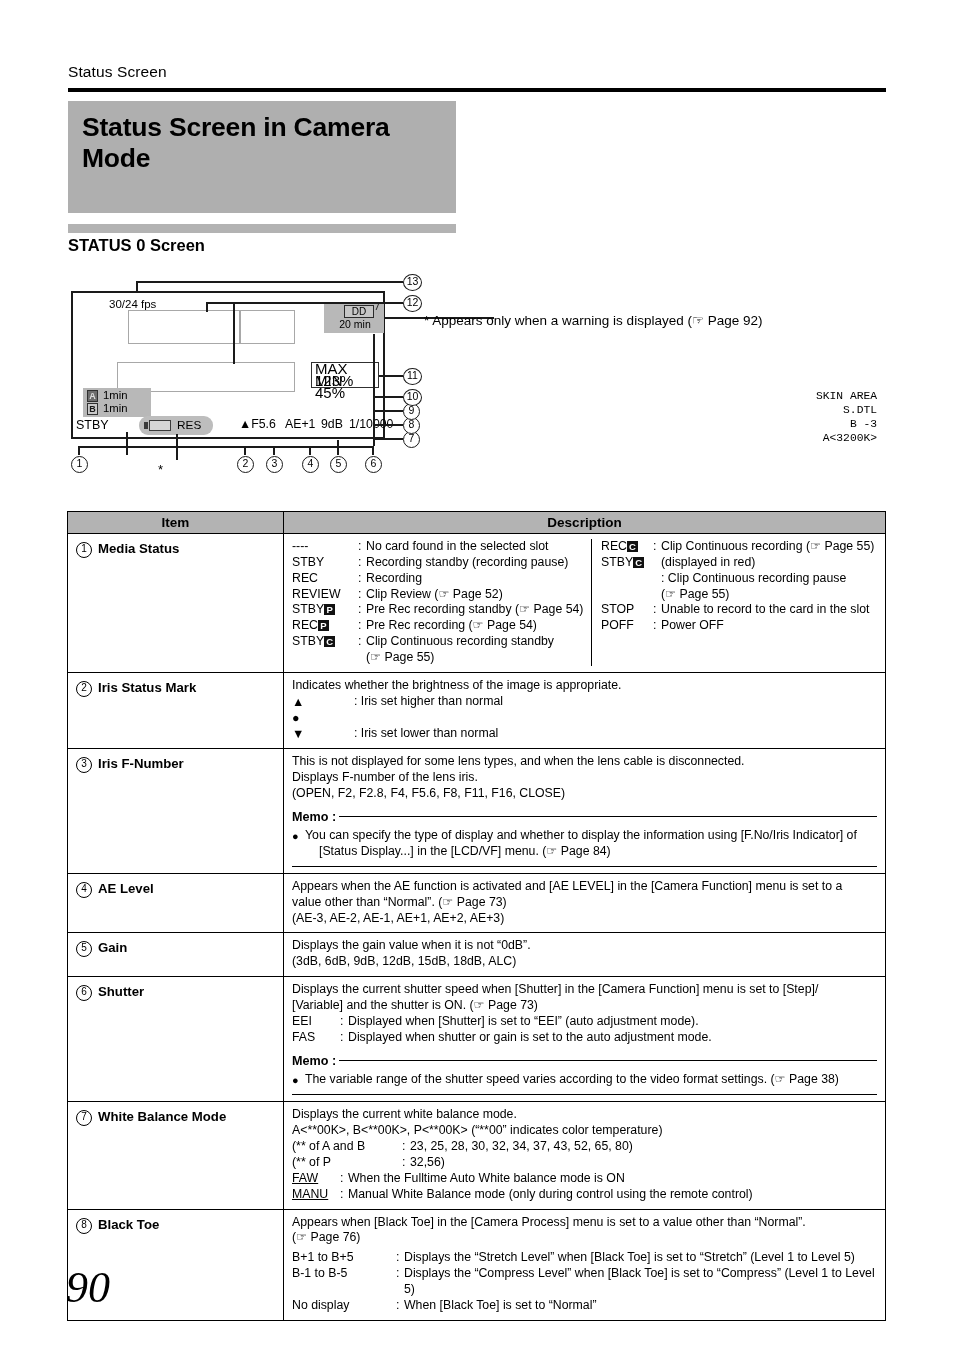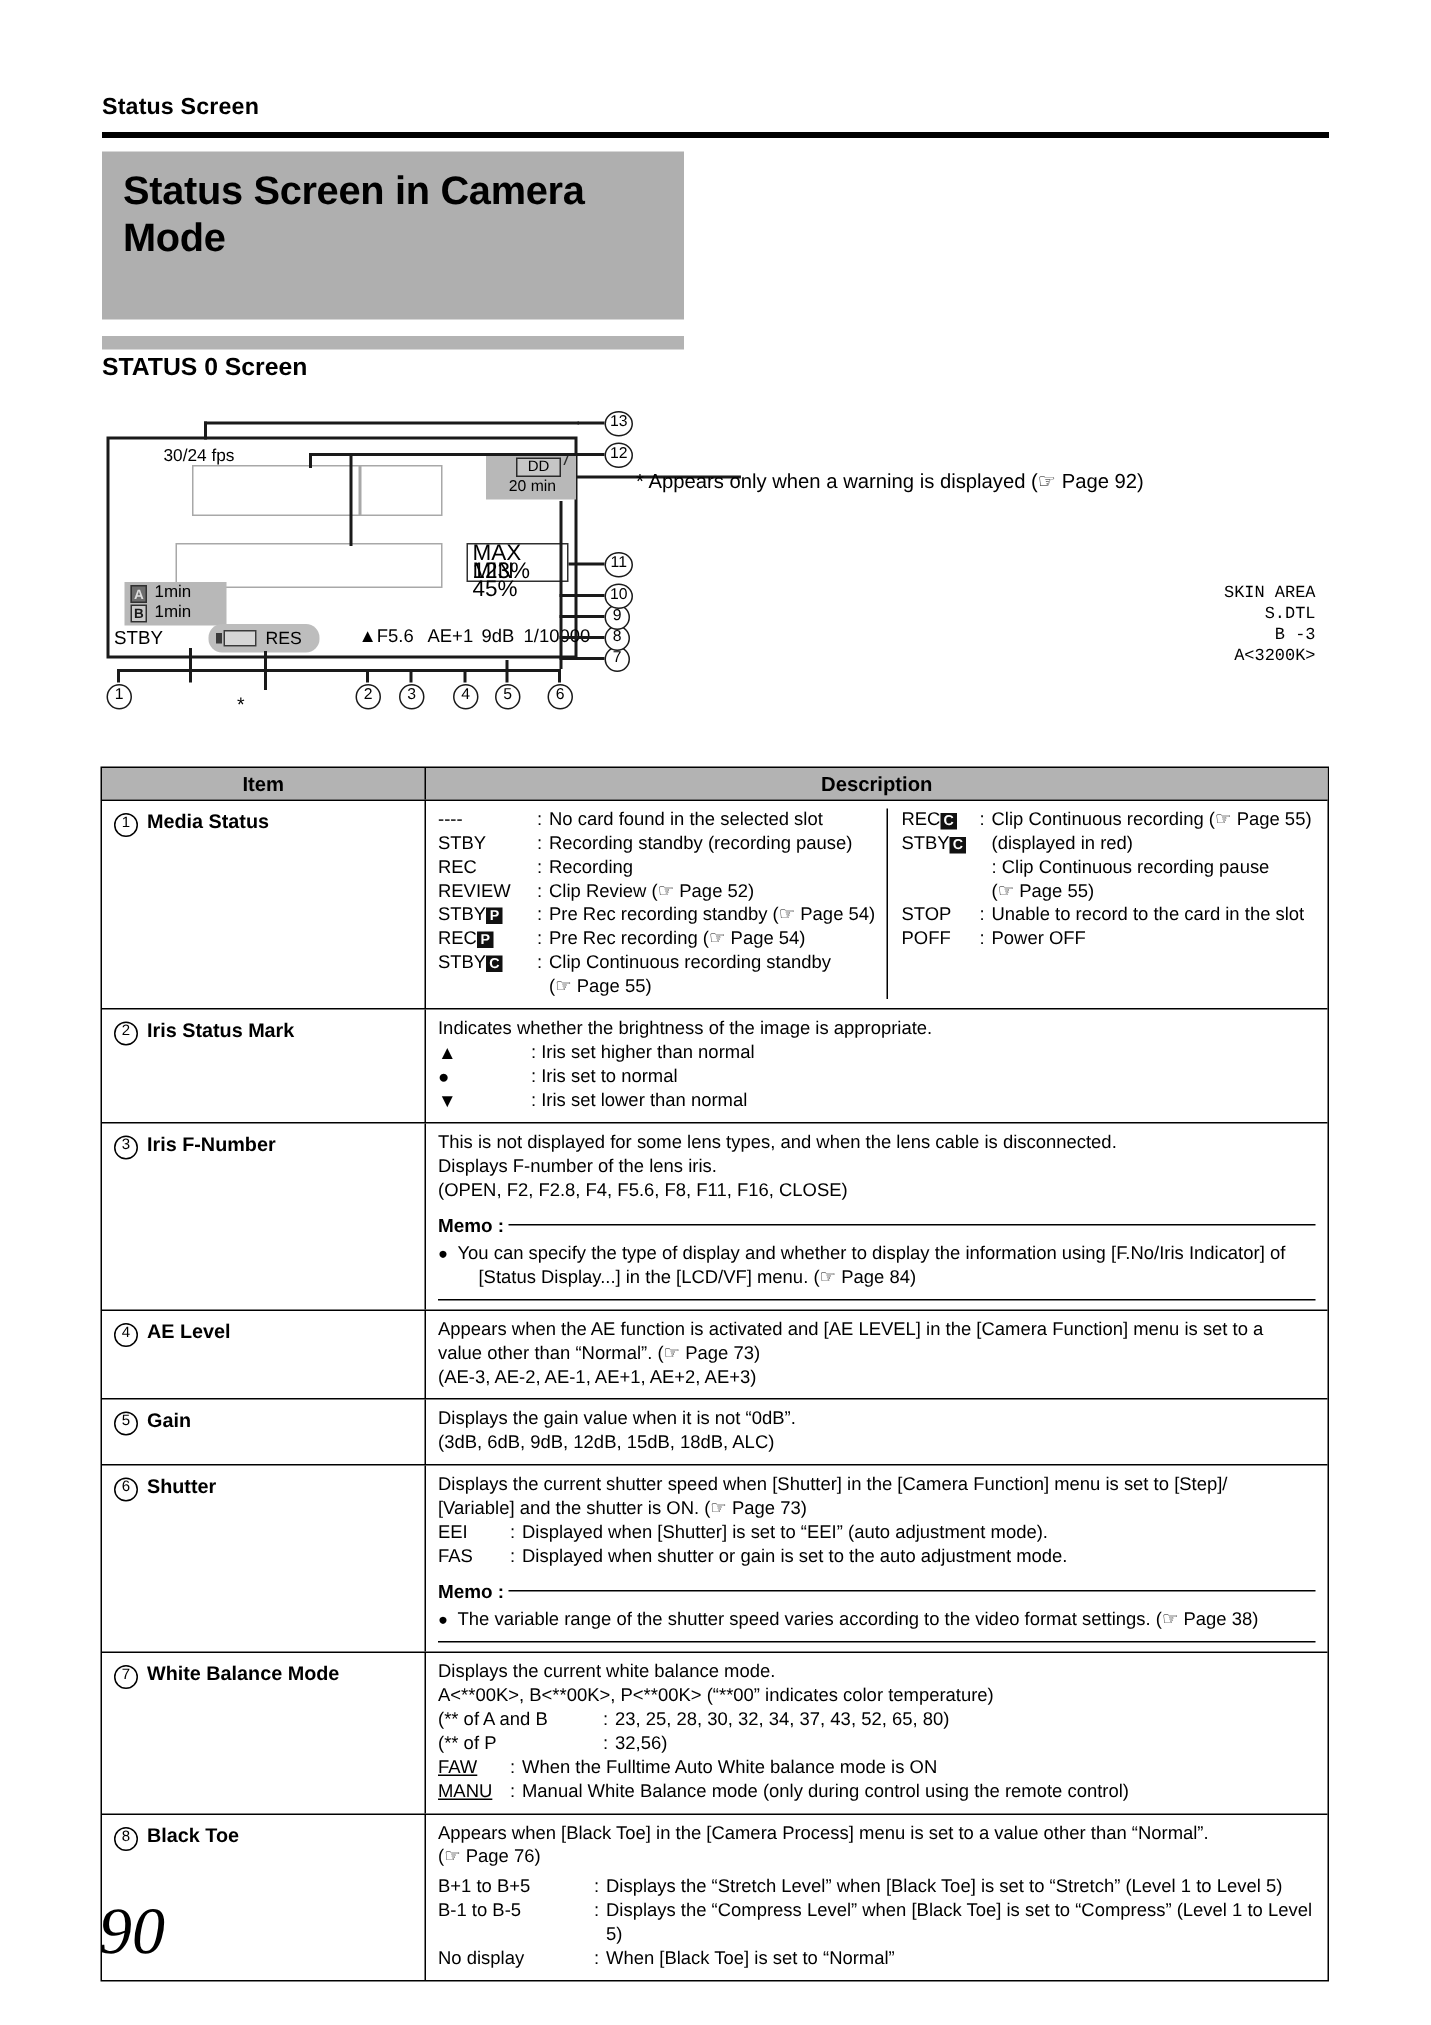--- a/index.html
+++ b/index.html
@@ -4,21 +4,21 @@
 <style>
   html,body{margin:0;padding:0;}
   body{
     width:954px;height:1350px;background:#fff;
     font-family:"Liberation Sans", sans-serif;
     color:#000;position:relative;overflow:hidden;
   }
   .page{position:absolute;left:0;top:0;width:954px;height:1350px;}
 
   
-  .run-head{position:absolute;left:68px;top:63px;font-size:15.5px;font-weight:bold;letter-spacing:0.1px;}
+  .run-head{position:absolute;left:68px;top:63px;font-size:15.5px;font-weight:normal;letter-spacing:0.1px;}
   .head-rule{position:absolute;left:68px;top:88px;width:818px;height:4px;background:#000;}
 
   .title-band{position:absolute;left:68px;top:101px;width:388px;height:112px;background:#afafaf;}
   .title-band .t{position:absolute;left:14px;top:11px;width:365px;font-size:26.5px;font-weight:bold;line-height:1.18;letter-spacing:-0.2px;}
 
   .sub-band{position:absolute;left:68px;top:224px;width:388px;height:9px;background:#b3b3b3;}
   .sub-title{position:absolute;left:68px;top:236px;font-size:16.5px;font-weight:bold;}
 
   
   .fig{position:absolute;left:66px;top:272px;width:820px;height:230px;}
@@ -318,21 +318,20 @@
         <span class="inum">2</span><span class="iname">Iris Status Mark</span>
       </div>
       <div class="c-desc d">
         <div>Indicates whether the brightness of the image is appropriate.</div>
         <div class="mark-row">
             <span class="mk">▲</span>
             <span class="mv">: Iris set higher than normal</span>
           </div>
         <div class="mark-row">
             <span class="mk">●</span>
-            <span class="mv">: Iris set to normal</span>
           </div>
         <div class="mark-row">
             <span class="mk">▼</span>
             <span class="mv">: Iris set lower than normal</span>
           </div>
       </div>
     </div>
 
     <div class="trow">
       <div class="c-item">

